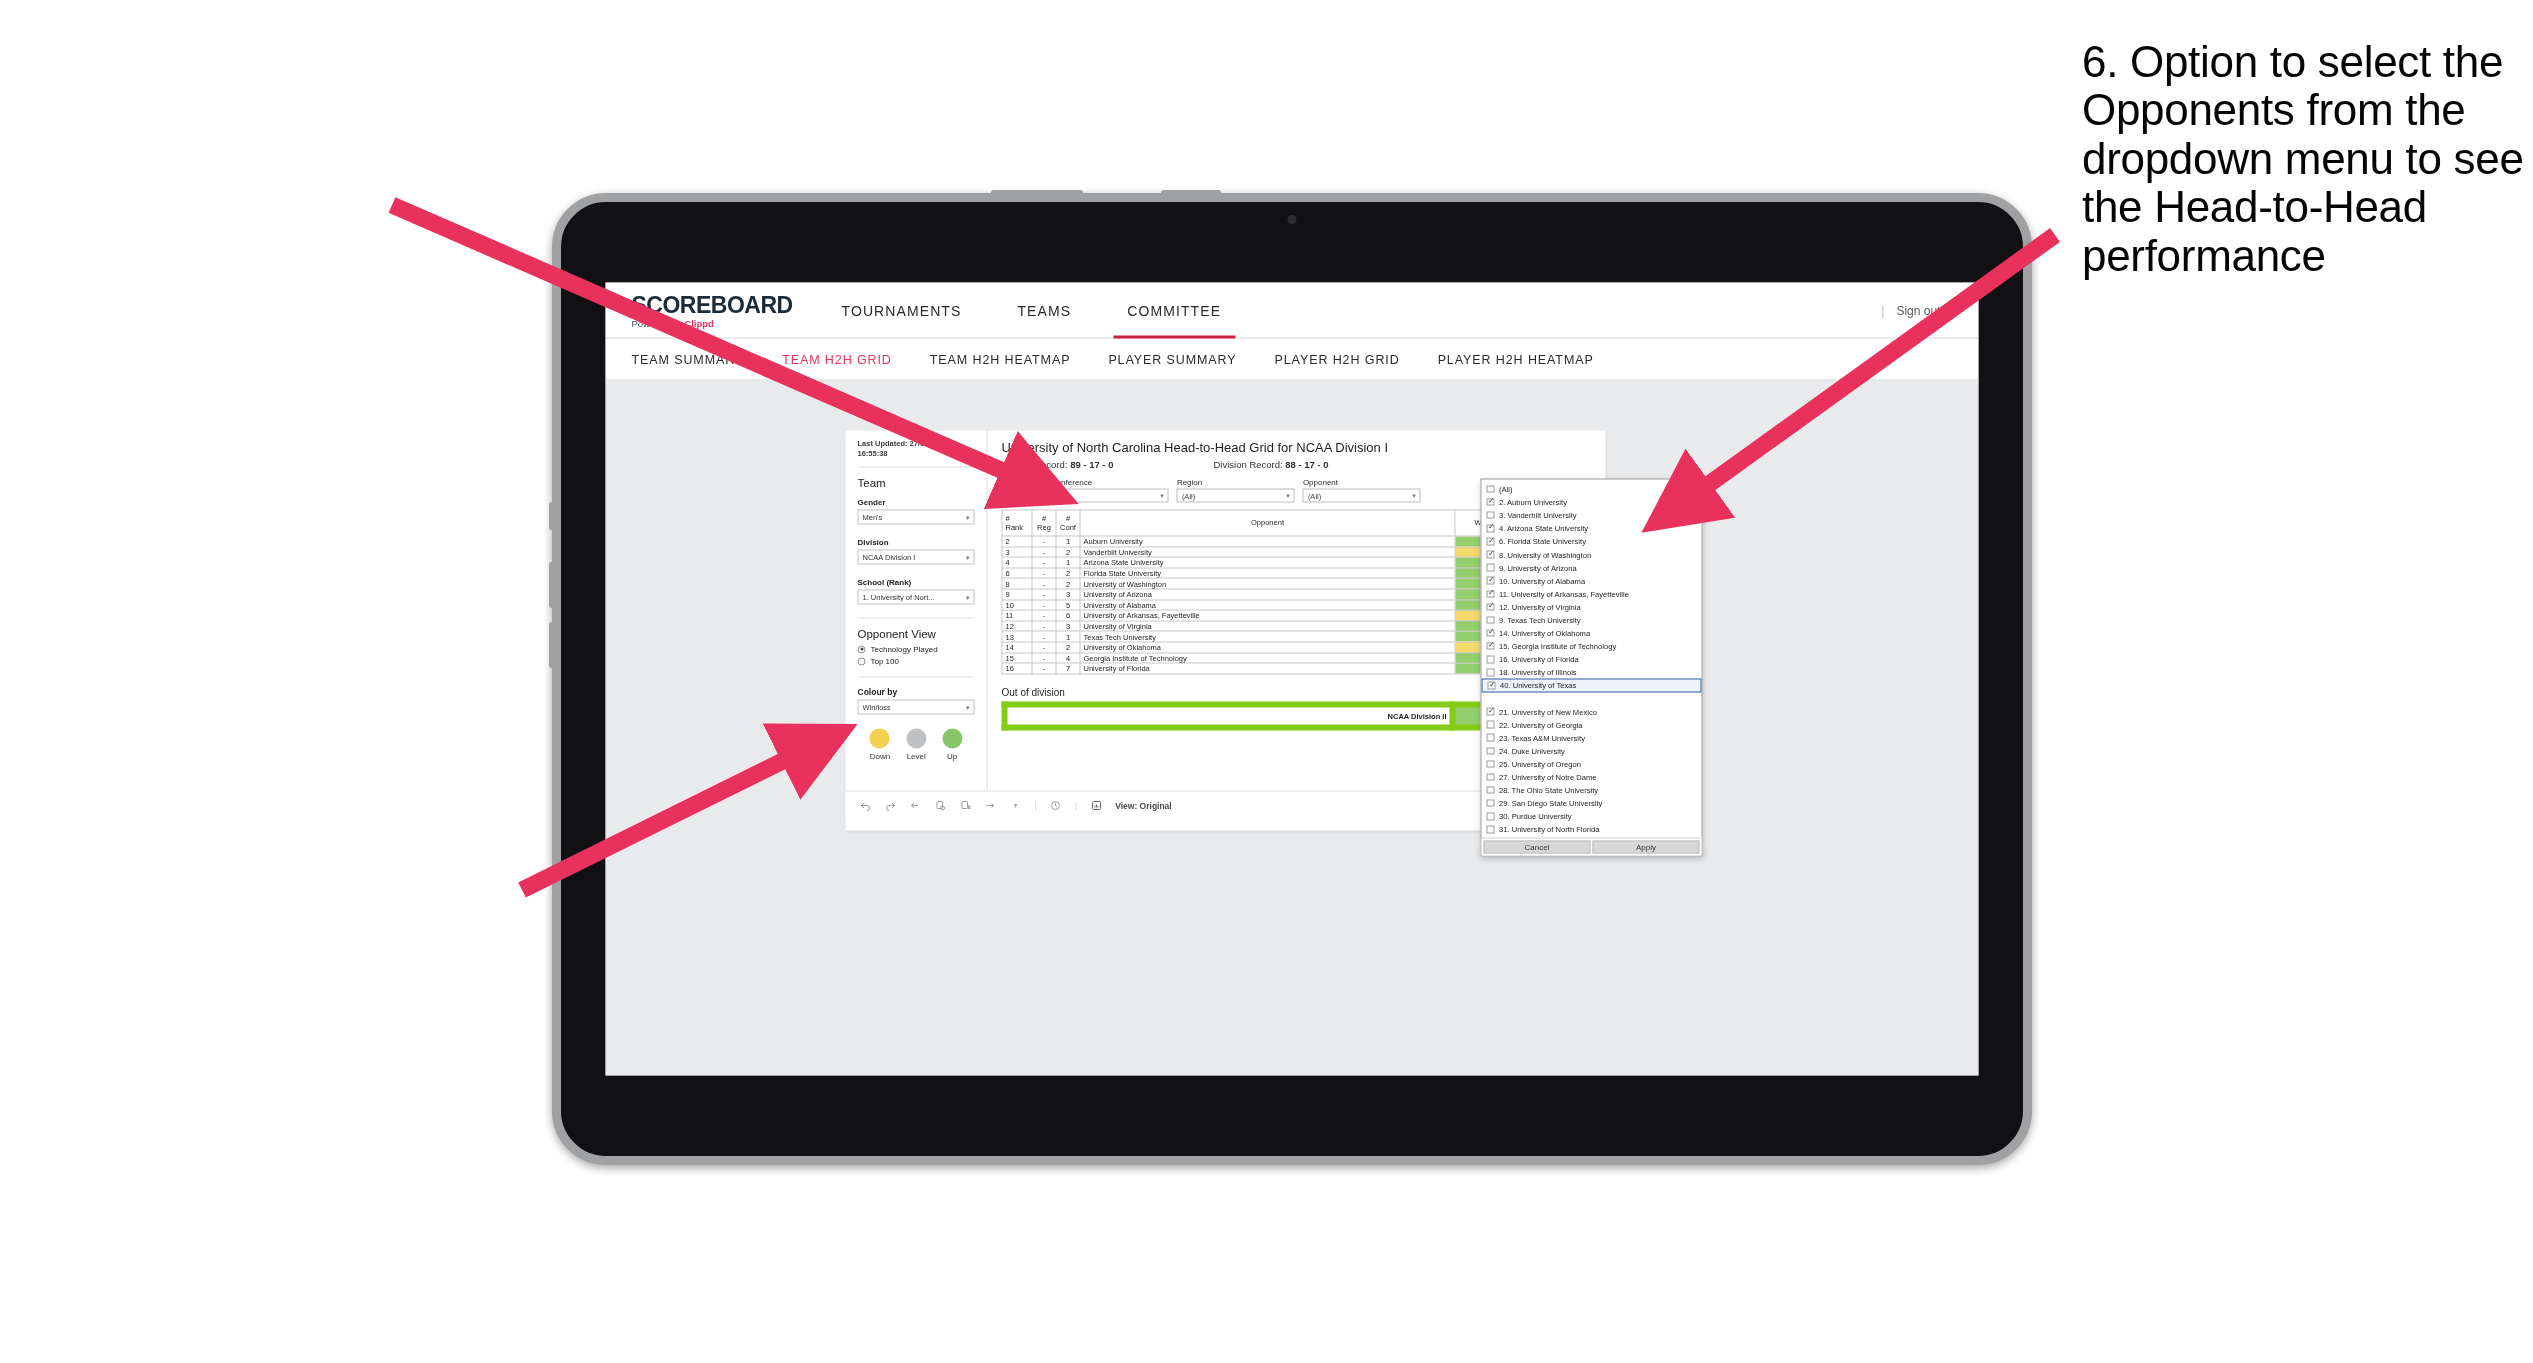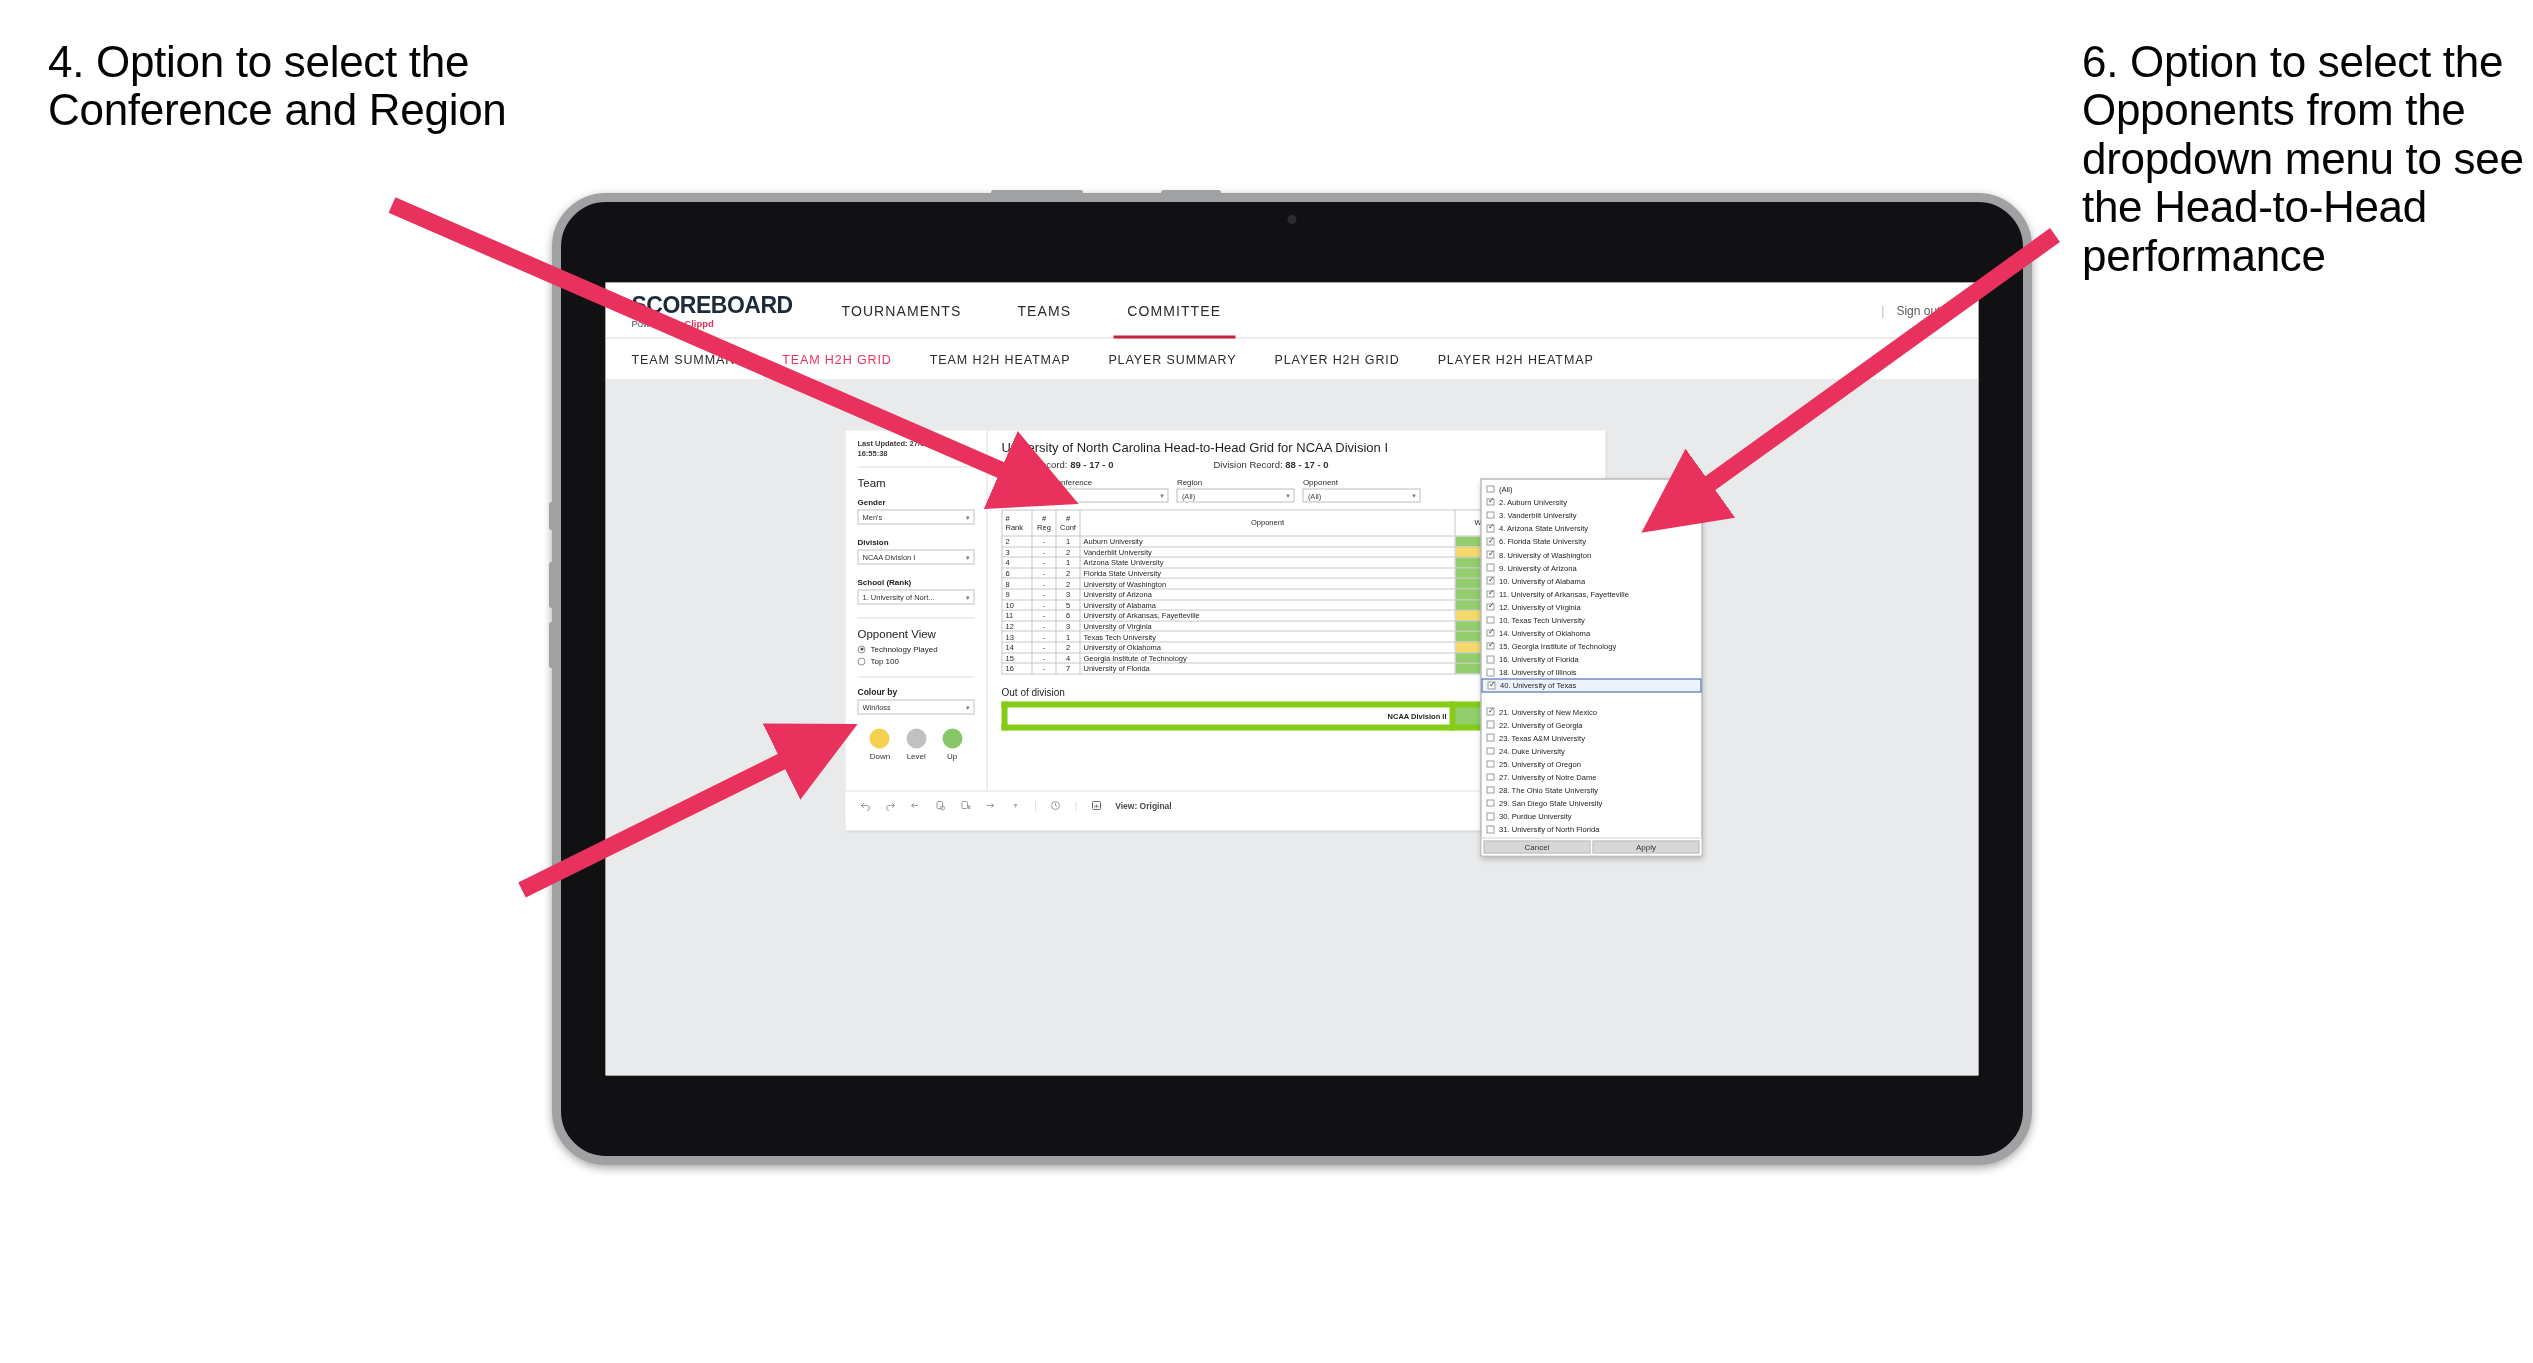--- a/index.html
+++ b/index.html
@@ -195,21 +195,20 @@
   .vtoolbar .viewlbl{ color:#4a4a4a; font-weight:700; font-size:8.5px; }
   .vtoolbar .right{ margin-left:auto; display:flex; align-items:center; gap:6px; color:#b5b5b5;}
   .ticon{ width:12px; height:12px; display:inline-flex; align-items:center; justify-content:center; }
   .ticon svg{ width:12px; height:12px; }
 </style>
 </head>
 <body>
 
 <div id="stage">
 
-  <div class="anno" id="anno4">4. Option to select the Conference and Region</div>
   <div class="anno" id="anno6">6. Option to select the Opponents from the dropdown menu to see the Head-to-Head performance</div>
 
   <div id="tablet">
     <div class="sidebtn sb1"></div>
     <div class="sidebtn sb2"></div>
     <div class="sidebtn sb3"></div>
     <div class="sidebtn sbtop"></div>
     <div class="sidebtn sbtop2"></div>
 
     <div id="screen">
@@ -523,21 +522,21 @@
                     <div class="dd-item">
                       <span class="cb ck"></span>
                       <span class="dd-lb">11. University of Arkansas, Fayetteville</span>
                     </div>
                     <div class="dd-item">
                       <span class="cb ck"></span>
                       <span class="dd-lb">12. University of Virginia</span>
                     </div>
                     <div class="dd-item">
                       <span class="cb"></span>
-                      <span class="dd-lb">10. Texas Tech University</span>
+                      <span class="dd-lb">9. Texas Tech University</span>
                     </div>
                     <div class="dd-item">
                       <span class="cb ck"></span>
                       <span class="dd-lb">14. University of Oklahoma</span>
                     </div>
                     <div class="dd-item">
                       <span class="cb ck"></span>
                       <span class="dd-lb">15. Georgia Institute of Technology</span>
                     </div>
                     <div class="dd-item">

